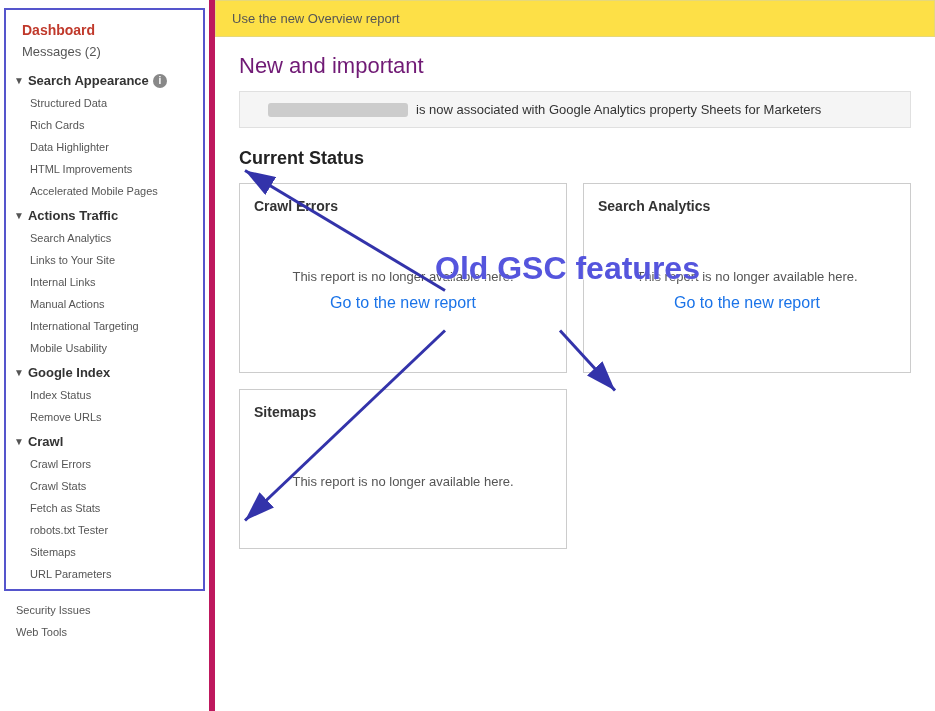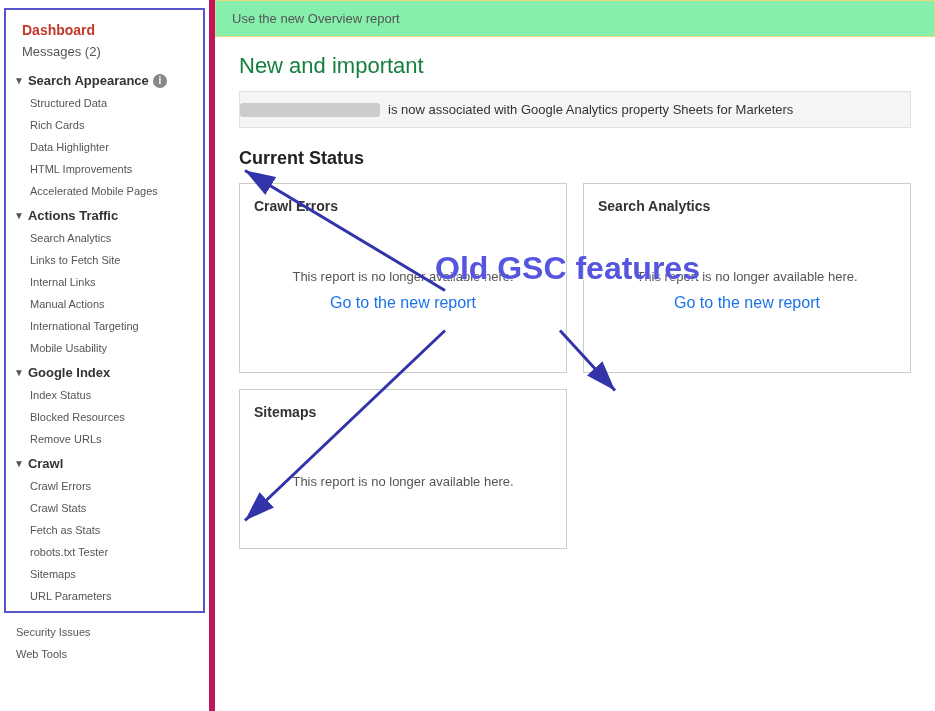--- a/index.html
+++ b/index.html
@@ -68,43 +68,43 @@
     
     #main {
       flex: 1;
       overflow-y: auto;
       padding: 0;
       background: #fff;
       position: relative;
     }
 
     .banner {
-      background: #86efac;
+      background: #fde047;
       border: 1px solid #e6d87a;
       padding: 10px 16px;
       font-size: 13px;
       color: #555;
       margin-bottom: 0;
     }
 
     .main-content {
       padding: 16px 24px;
     }
 
     .section-title {
       font-size: 22px;
       font-weight: 400;
-      color: #15803d;
+      color: #701a75;
       margin-bottom: 12px;
     }
 
     .notification-bar {
       background: #f5f5f5;
       border: 1px solid #e0e0e0;
-      padding: 10px 0;
+      padding: 10px 28px;
       font-size: 13px;
       color: #333;
       margin-bottom: 20px;
       display: flex;
       align-items: center;
       gap: 8px;
     }
     .notification-bar .blurred-text {
       display: inline-block;
       width: 140px;
@@ -215,32 +215,31 @@
     <div class="sidebar-item">Rich Cards</div>
     <div class="sidebar-item">Data Highlighter</div>
     <div class="sidebar-item">HTML Improvements</div>
     <div class="sidebar-item">Accelerated Mobile Pages</div>
 
     <div class="sidebar-section-header">
       <span class="arrow">▼</span>
       <span>Actions Traffic</span>
     </div>
     <div class="sidebar-item">Search Analytics</div>
-    <div class="sidebar-item">Links to Fetch Site</div>
+    <div class="sidebar-item">Links to Your Site</div>
     <div class="sidebar-item">Internal Links</div>
     <div class="sidebar-item">Manual Actions</div>
     <div class="sidebar-item">International Targeting</div>
     <div class="sidebar-item">Mobile Usability</div>
 
     <div class="sidebar-section-header">
       <span class="arrow">▼</span>
       <span>Google Index</span>
     </div>
     <div class="sidebar-item">Index Status</div>
-    <div class="sidebar-item">Blocked Resources</div>
     <div class="sidebar-item">Remove URLs</div>
 
     <div class="sidebar-section-header">
       <span class="arrow">▼</span>
       <span>Crawl</span>
     </div>
     <div class="sidebar-item">Crawl Errors</div>
     <div class="sidebar-item">Crawl Stats</div>
     <div class="sidebar-item">Fetch as Stats</div>
     <div class="sidebar-item">robots.txt Tester</div>

